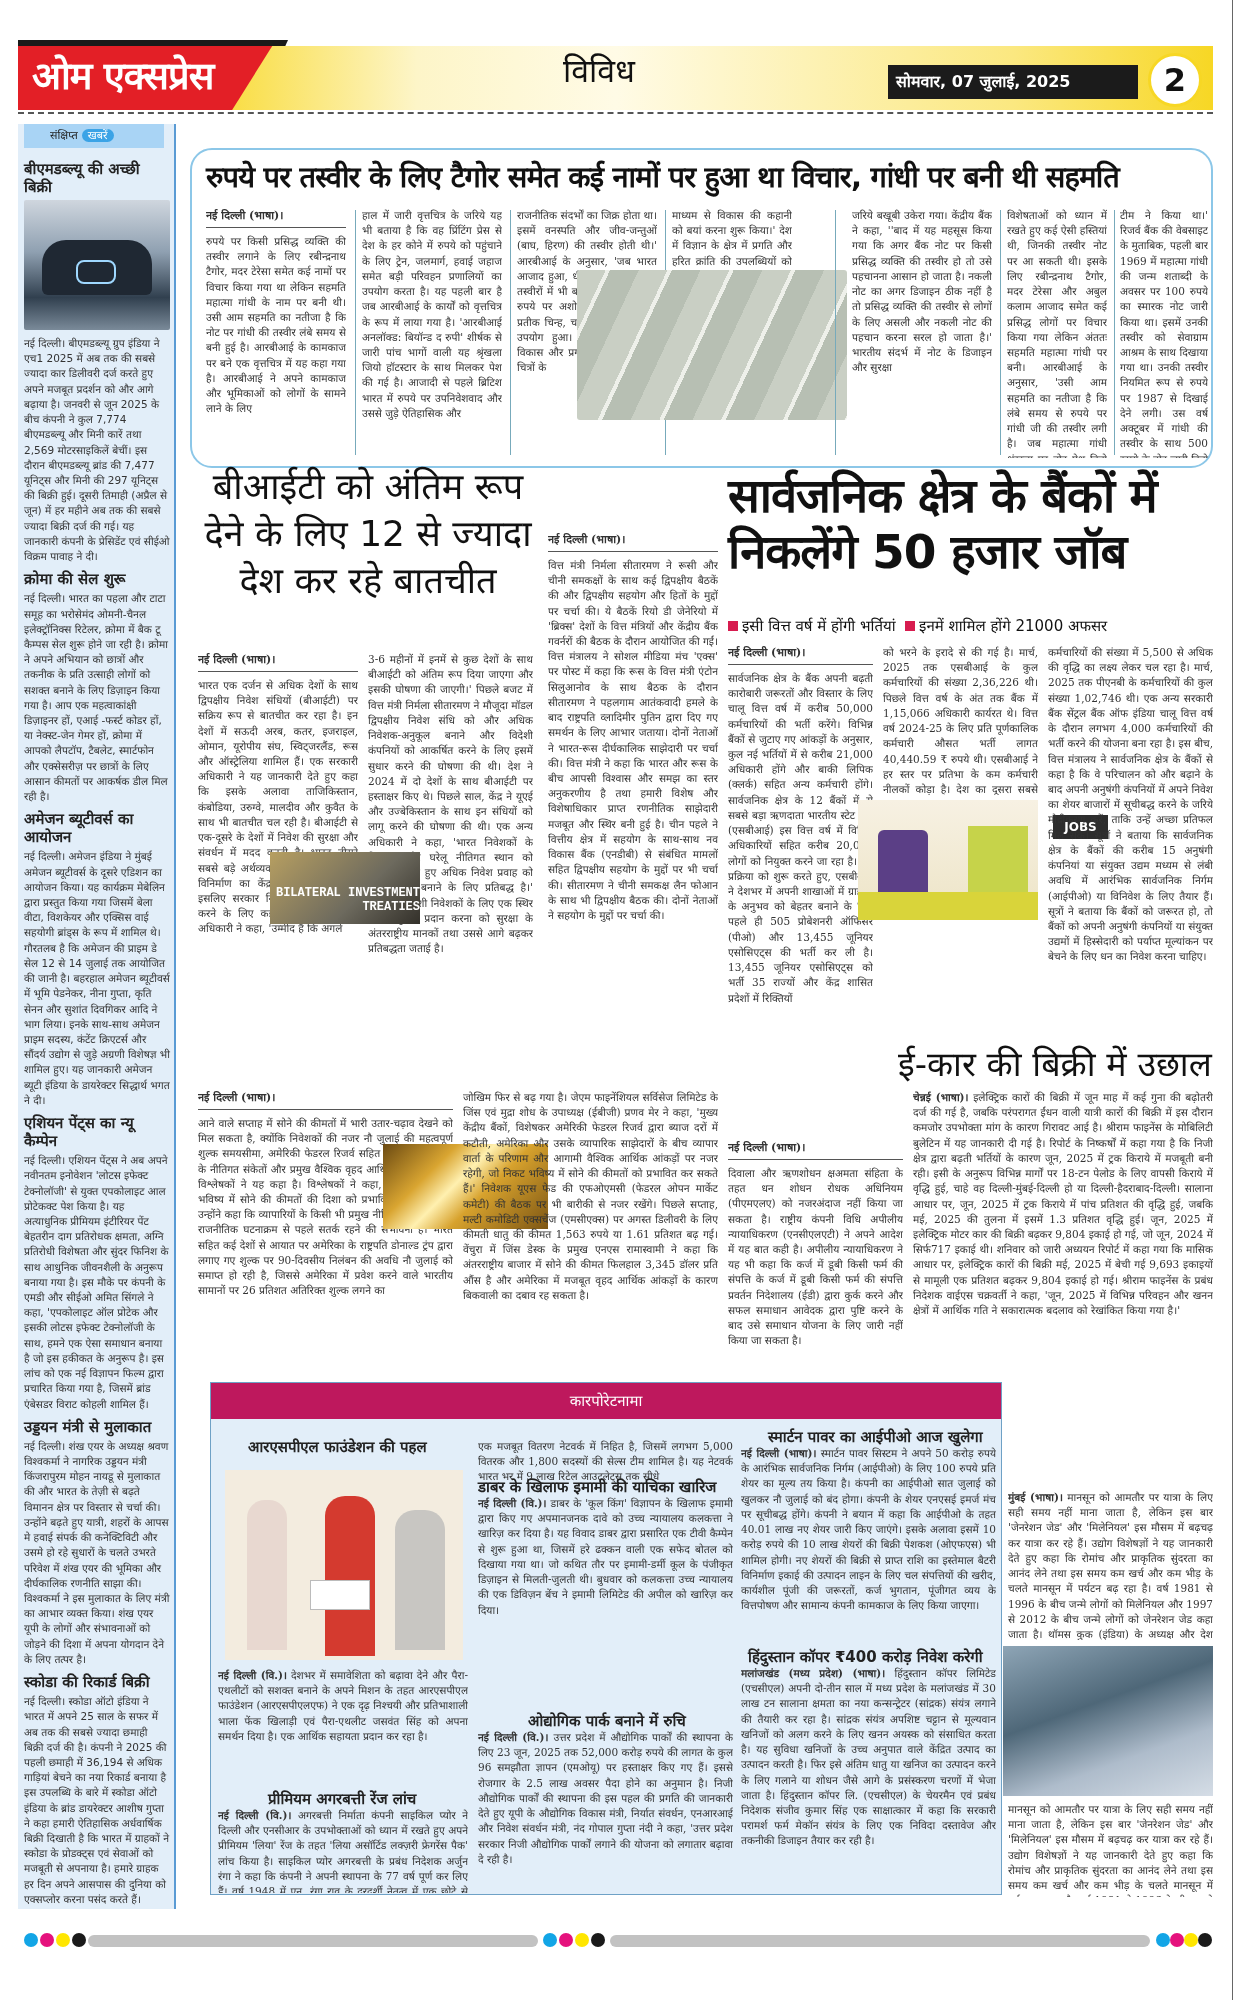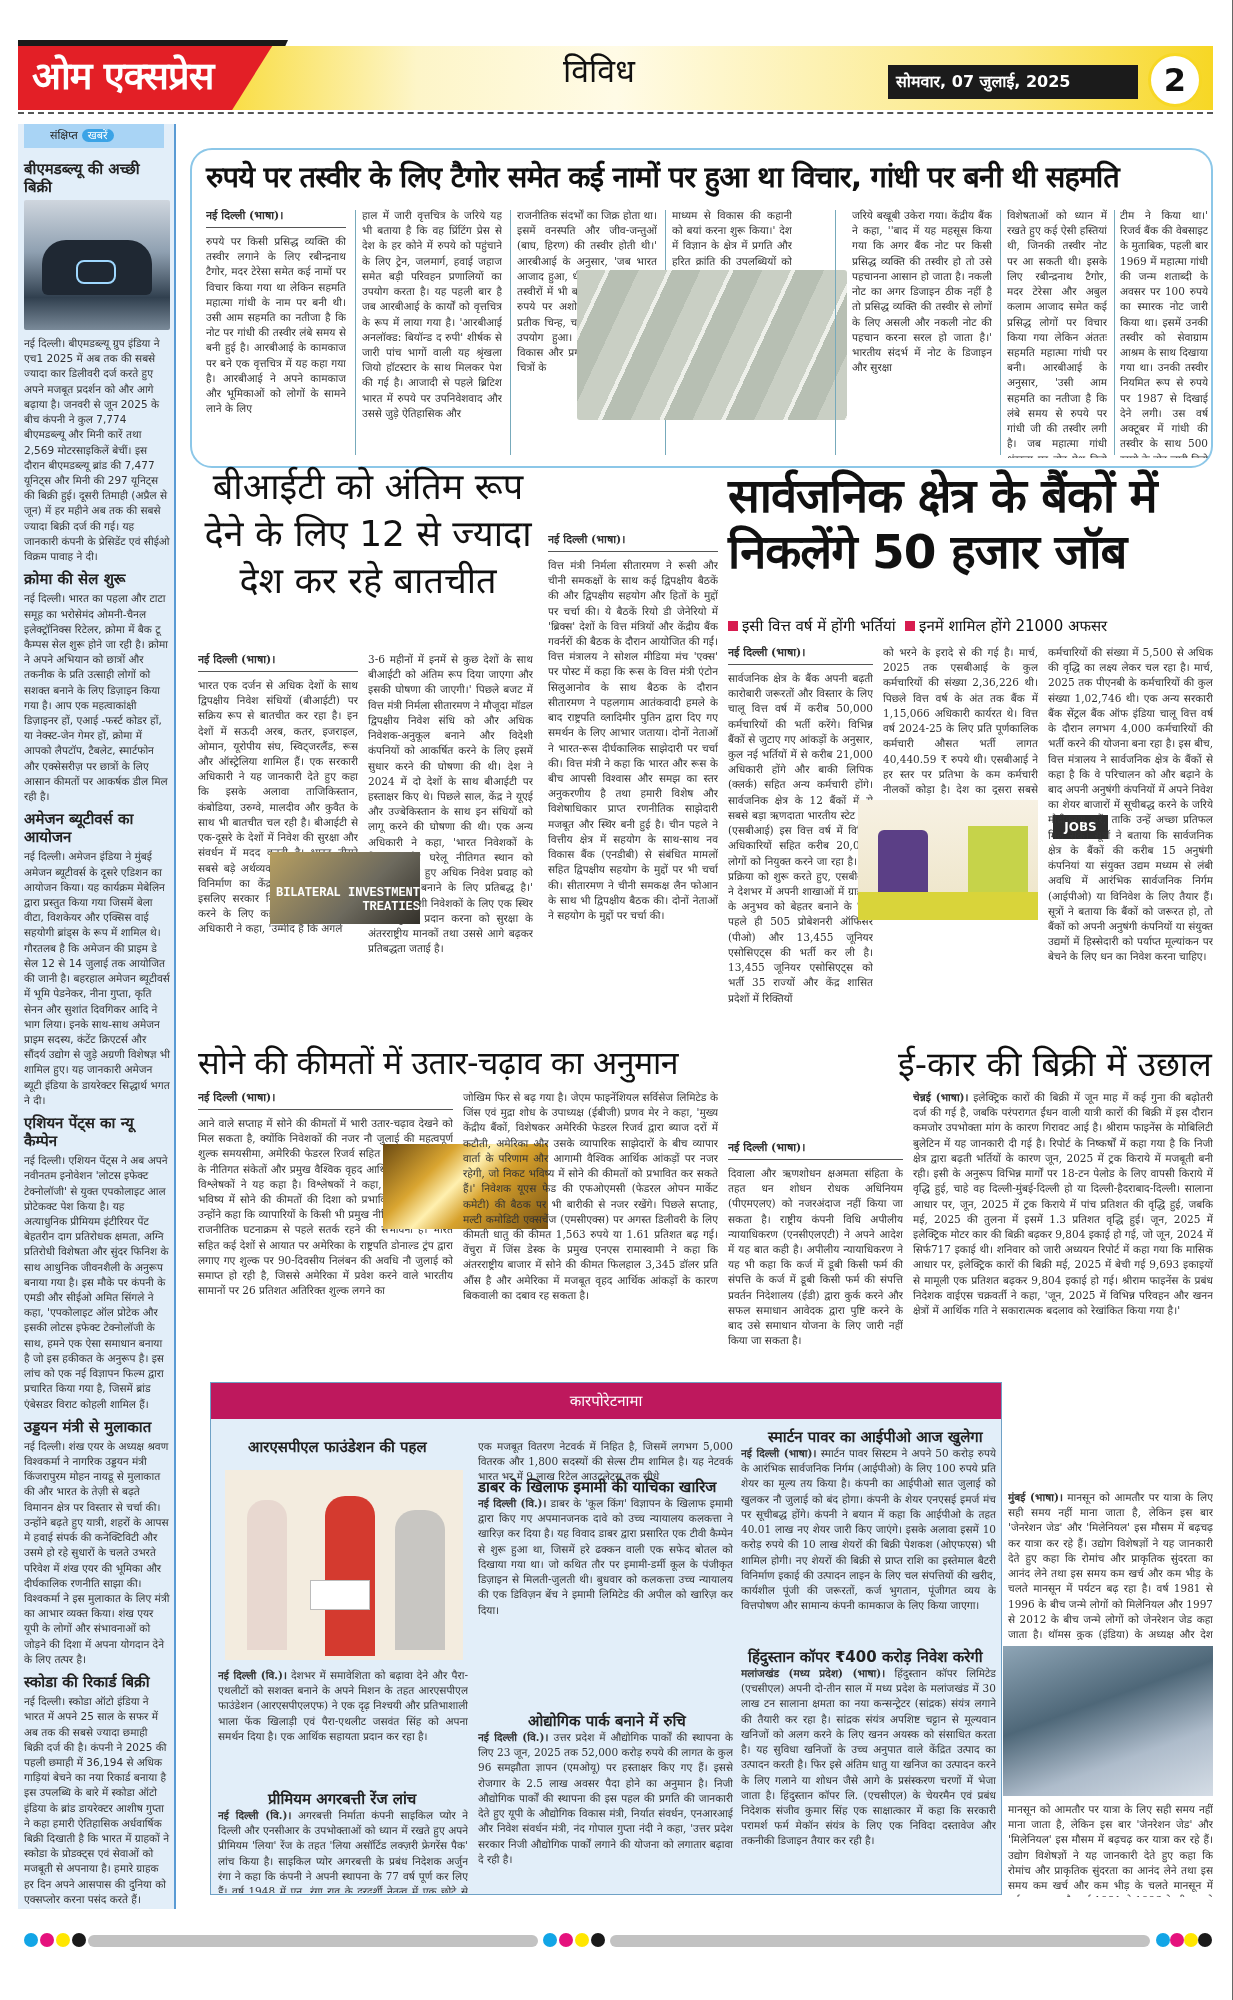--- a/index.html
+++ b/index.html
@@ -187,21 +187,20 @@
   </div>
   <div class="col serif" style="left:865px;top:605px;width:155px;height:150px;overflow:hidden;">को भरने के इरादे से की गई है। मार्च, 2025 तक एसबीआई के कुल कर्मचारियों की संख्या 2,36,226 थी। पिछले वित्त वर्ष के अंत तक बैंक में 1,15,066 अधिकारी कार्यरत थे। वित्त वर्ष 2024-25 के लिए प्रति पूर्णकालिक कर्मचारी औसत भर्ती लागत 40,440.59 ₹ रुपये थी। एसबीआई ने हर स्तर पर प्रतिभा के कम कर्मचारी नीलकों कोड़ा है। देश का दूसरा सबसे बड़ा सार्वजनिक क्षेत्र का ऋणदाता पंजाब नेशनल बैंक (पीएनबी) चालू वित्त वर्ष में अपने</div>
   <div class="jobs-img">
     <div class="jobs-chair"></div>
       <div class="jobs-board"></div>
       <div class="jobs-desk"></div>
   </div>
   <div class="jobs-sign">JOBS</div>
   <div class="col serif" style="left:1030px;top:605px;width:165px;height:385px;overflow:hidden;">कर्मचारियों की संख्या में 5,500 से अधिक की वृद्धि का लक्ष्य लेकर चल रहा है। मार्च, 2025 तक पीएनबी के कर्मचारियों की कुल संख्या 1,02,746 थी। एक अन्य सरकारी बैंक सेंट्रल बैंक ऑफ इंडिया चालू वित्त वर्ष के दौरान लगभग 4,000 कर्मचारियों की भर्ती करने की योजना बना रहा है। इस बीच, वित्त मंत्रालय ने सार्वजनिक क्षेत्र के बैंकों से कहा है कि वे परिचालन को और बढ़ाने के बाद अपनी अनुषंगी कंपनियों में अपने निवेश का शेयर बाजारों में सूचीबद्ध करने के जरिये मौद्रीकरण करें, ताकि उन्हें अच्छा प्रतिफल मिल सके। सूत्रों ने बताया कि सार्वजनिक क्षेत्र के बैंकों की करीब 15 अनुषंगी कंपनियां या संयुक्त उद्यम मध्यम से लंबी अवधि में आरंभिक सार्वजनिक निर्गम (आईपीओ) या विनिवेश के लिए तैयार हैं। सूत्रों ने बताया कि बैंकों को जरूरत हो, तो बैंकों को अपनी अनुषंगी कंपनियों या संयुक्त उद्यमों में हिस्सेदारी को पर्याप्त मूल्यांकन पर बेचने के लिए धन का निवेश करना चाहिए।</div>
 
-  <div class="gold-hl">सोने की कीमतों में उतार-चढ़ाव का अनुमान</div>
   <div class="col serif" style="left:180px;top:1050px;width:255px;height:270px;overflow:hidden;">
     <span class="dateline">नई दिल्ली (भाषा)।</span>
     <span>आने वाले सप्ताह में सोने की कीमतों में भारी उतार-चढ़ाव देखने को मिल सकता है, क्योंकि निवेशकों की नजर नौ जुलाई की महत्वपूर्ण शुल्क समयसीमा, अमेरिकी फेडरल रिजर्व सहित प्रमुख केंद्रीय बैंकों के नीतिगत संकेतों और प्रमुख वैश्विक वृहद आर्थिक आंकड़ों पर है। विश्लेषकों ने यह कहा है। विश्लेषकों ने कहा, 'ये कारक निकट भविष्य में सोने की कीमतों की दिशा को प्रभावित कर सकते हैं।' उन्होंने कहा कि व्यापारियों के किसी भी प्रमुख नीतिगत संकेत या भू-राजनीतिक घटनाक्रम से पहले सतर्क रहने की संभावना है। भारत सहित कई देशों से आयात पर अमेरिका के राष्ट्रपति डोनाल्ड ट्रंप द्वारा लगाए गए शुल्क पर 90-दिवसीय निलंबन की अवधि नौ जुलाई को समाप्त हो रही है, जिससे अमेरिका में प्रवेश करने वाले भारतीय सामानों पर 26 प्रतिशत अतिरिक्त शुल्क लगने का</span>
   </div>
   <div class="gold-img"></div>
   <div class="col serif" style="left:445px;top:1050px;width:255px;height:270px;overflow:hidden;">जोखिम फिर से बढ़ गया है। जेएम फाइनेंशियल सर्विसेज लिमिटेड के जिंस एवं मुद्रा शोध के उपाध्यक्ष (ईबीजी) प्रणव मेर ने कहा, 'मुख्य केंद्रीय बैंकों, विशेषकर अमेरिकी फेडरल रिजर्व द्वारा ब्याज दरों में कटौती, अमेरिका और उसके व्यापारिक साझेदारों के बीच व्यापार वार्ता के परिणाम और आगामी वैश्विक आर्थिक आंकड़ों पर नजर रहेगी, जो निकट भविष्य में सोने की कीमतों को प्रभावित कर सकते हैं।' निवेशक यूएस फेड की एफओएमसी (फेडरल ओपन मार्केट कमेटी) की बैठक पर भी बारीकी से नजर रखेंगे। पिछले सप्ताह, मल्टी कमोडिटी एक्सचेंज (एमसीएक्स) पर अगस्त डिलीवरी के लिए कीमती धातु की कीमत 1,563 रुपये या 1.61 प्रतिशत बढ़ गई। वेंचुरा में जिंस डेस्क के प्रमुख एनएस रामास्वामी ने कहा कि अंतरराष्ट्रीय बाजार में सोने की कीमत फिलहाल 3,345 डॉलर प्रति औंस है और अमेरिका में मजबूत वृहद आर्थिक आंकड़ों के कारण बिकवाली का दबाव रह सकता है।</div>
 
   <div class="col serif" style="left:710px;top:1100px;width:175px;height:220px;overflow:hidden;">
     <span class="dateline">नई दिल्ली (भाषा)।</span>
     <span>दिवाला और ऋणशोधन क्षअमता संहिता के तहत धन शोधन रोधक अधिनियम (पीएमएलए) को नजरअंदाज नहीं किया जा सकता है। राष्ट्रीय कंपनी विधि अपीलीय न्यायाधिकरण (एनसीएलएटी) ने अपने आदेश में यह बात कही है। अपीलीय न्यायाधिकरण ने यह भी कहा कि कर्ज में डूबी किसी फर्म की संपत्ति के कर्ज में डूबी किसी फर्म की संपत्ति प्रवर्तन निदेशालय (ईडी) द्वारा कुर्क करने और सफल समाधान आवेदक द्वारा पुष्टि करने के बाद उसे समाधान योजना के लिए जारी नहीं किया जा सकता है।</span>

